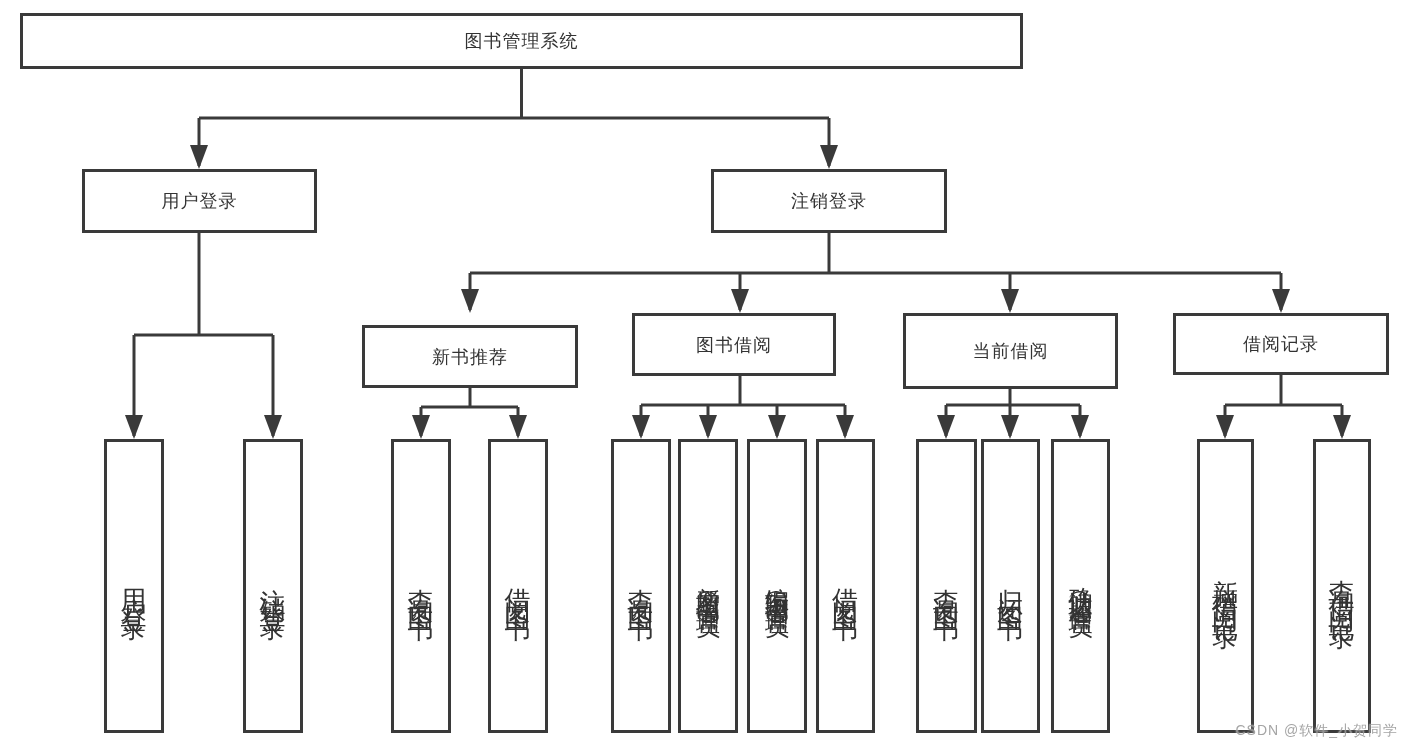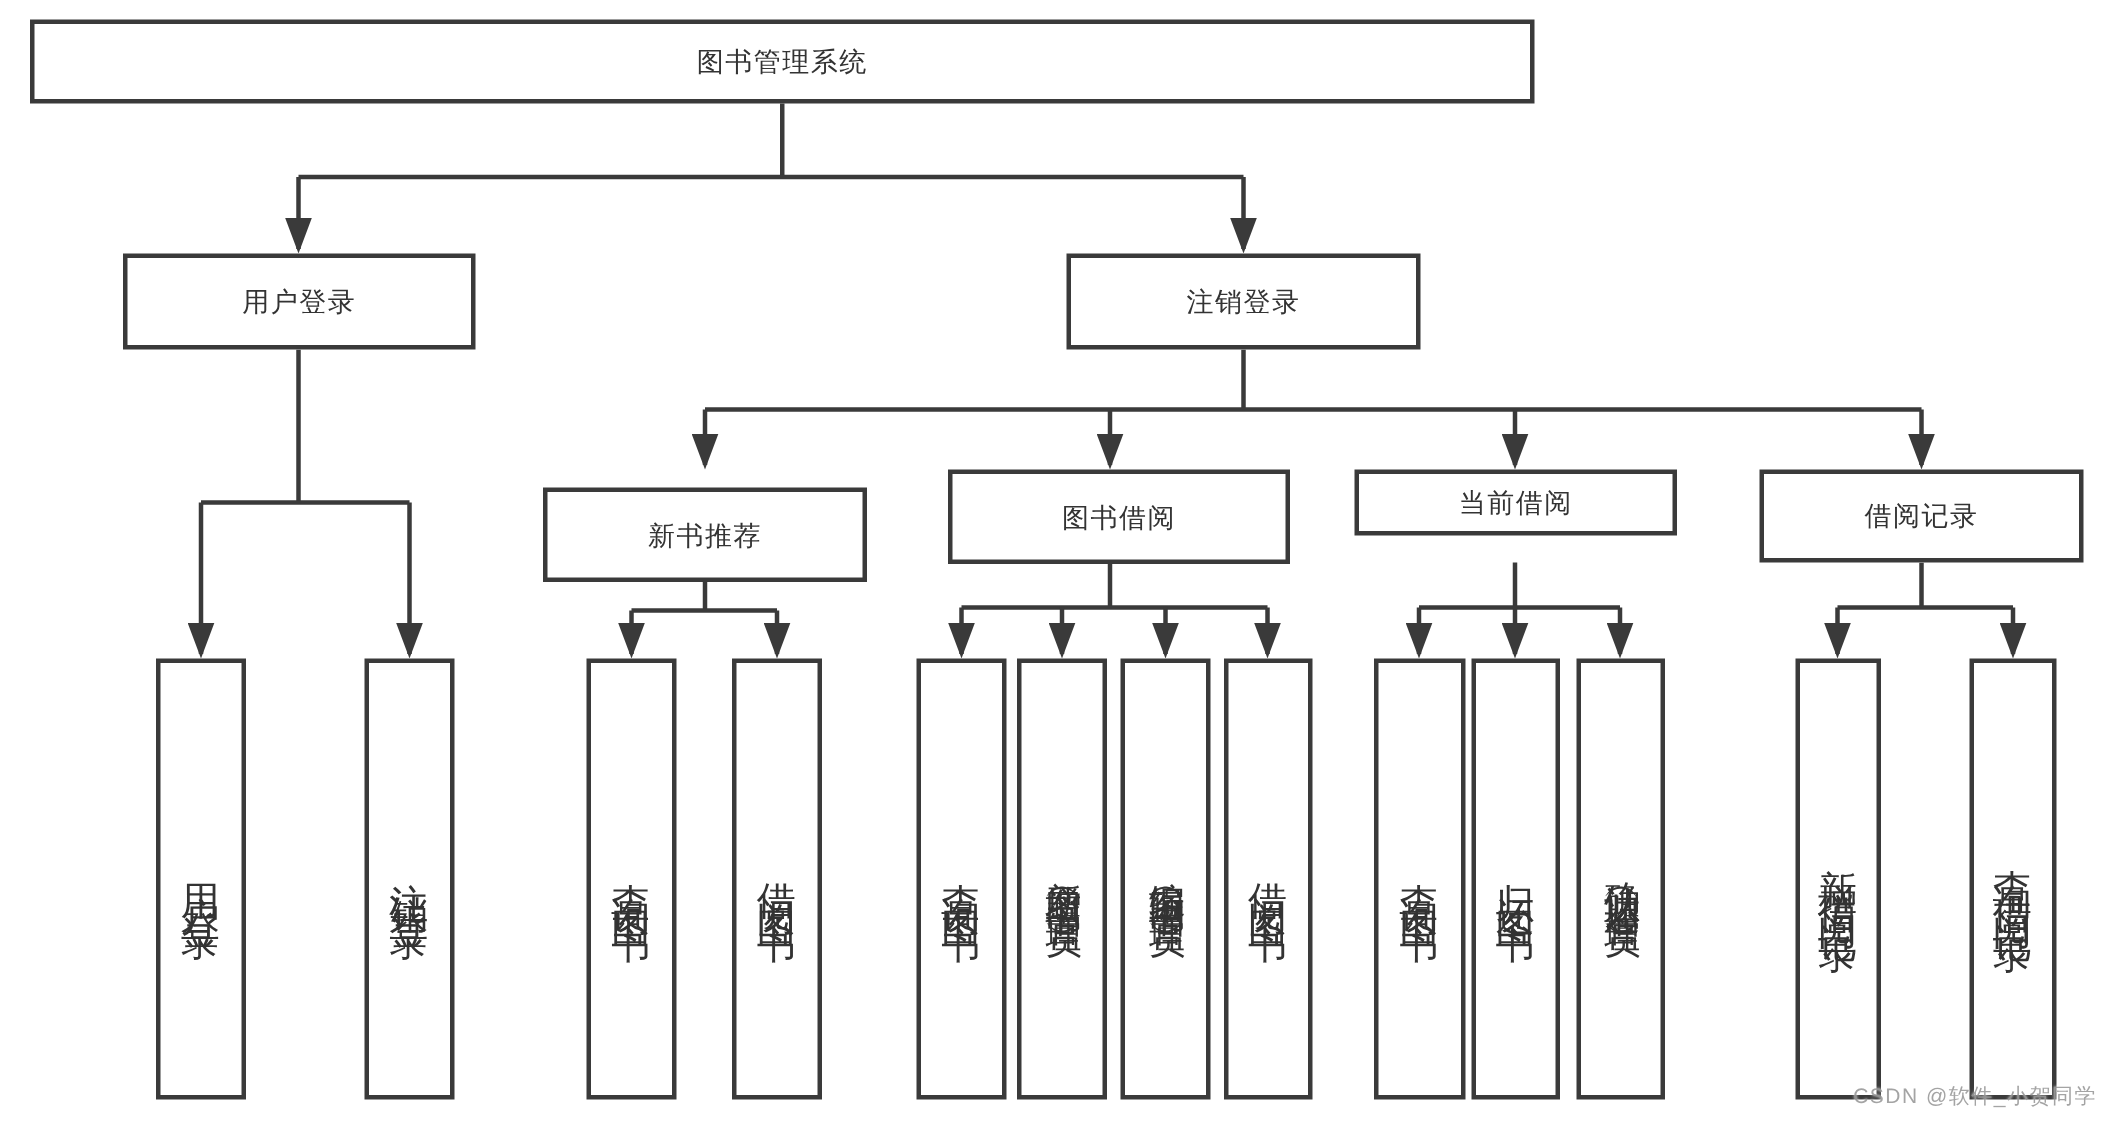--- a/index.html
+++ b/index.html
@@ -91,24 +91,24 @@
   <div class="node hnode" style="left:82px; top:169px; width:235px; height:64px;">
     <span>用户登录</span>
   </div>
   <div class="node hnode" style="left:711px; top:169px; width:236px; height:64px;">
     <span>注销登录</span>
   </div>
 
   <div class="node hnode" style="left:362px; top:313px; width:216px; height:63px;margin-top:12px;">
     <span>新书推荐</span>
   </div>
-  <div class="node hnode" style="left:632px; top:313px; width:228px; height:63px;justify-content:center;">
+  <div class="node hnode" style="left:632px; top:313px; width:204px; height:63px;justify-content:center;">
     <span>图书借阅</span>
   </div>
-  <div class="node hnode" style="left:903px; top:313px; width:215px; height:44px;">
+  <div class="node hnode" style="left:903px; top:313px; width:215px; height:76px;">
     <span>当前借阅</span>
   </div>
   <div class="node hnode" style="left:1173px; top:313px; width:216px; height:62px;">
     <span>借阅记录</span>
   </div>
 
   <div class="node vnode" style="left:104px; top:439px; width:60px; height:294px;">
     <span class="vtext">用户登录</span>
   </div>
   <div class="node vnode" style="left:243px; top:439px; width:60px; height:294px;">

